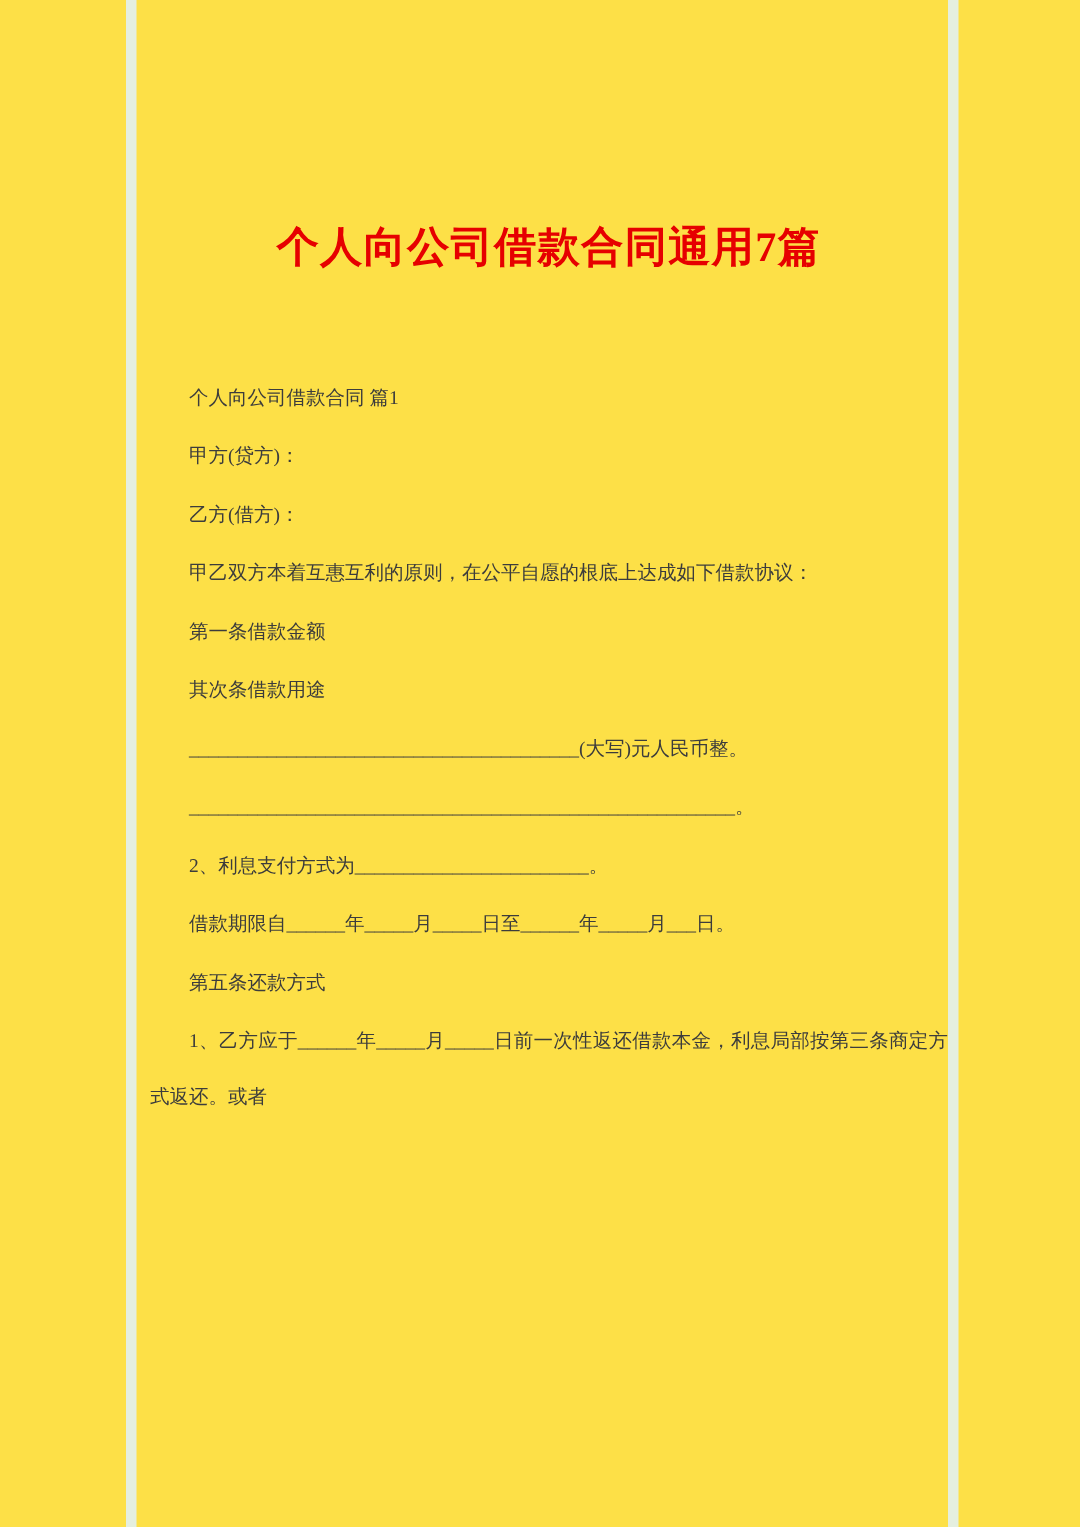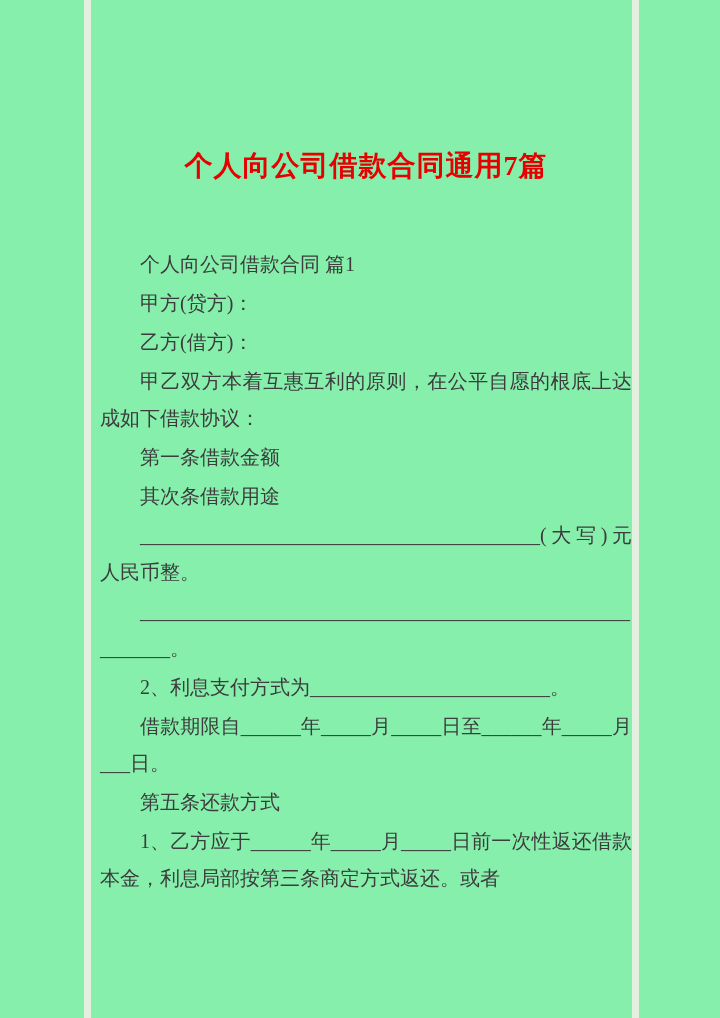--- a/index.html
+++ b/index.html
@@ -7,21 +7,21 @@
     width: 720px;
     height: 1018px;
     background: #ffffff;
     font-family: "Liberation Serif", "DejaVu Serif", serif;
     position: relative;
     overflow: hidden;
   }
   .page {
     position: absolute;
     inset: 0;
-    background: #86efac;
+    background: #fde047;
   }
   .edge {
     position: absolute;
     top: 0;
     bottom: 0;
     width: 7px;
   }
   .edge-left  { left: 84px; }
   .edge-right { left: 632px; }
   .content {
@@ -32,21 +32,21 @@
   }
   .doc-title {
     text-align: center;
     font-size: 28px;
     font-weight: bold;
     letter-spacing: 1px;
     line-height: 40px;
     margin-bottom: 60px;
   }
   .para {
-    font-size: 20px;
+    font-size: 13px;
     line-height: 37px;
     margin-bottom: 2px;
     text-indent: 2em;
     text-align: justify;
     color: #3c3c3c;
     word-break: break-all;
   }
 </style>
 </head>
 <body>

